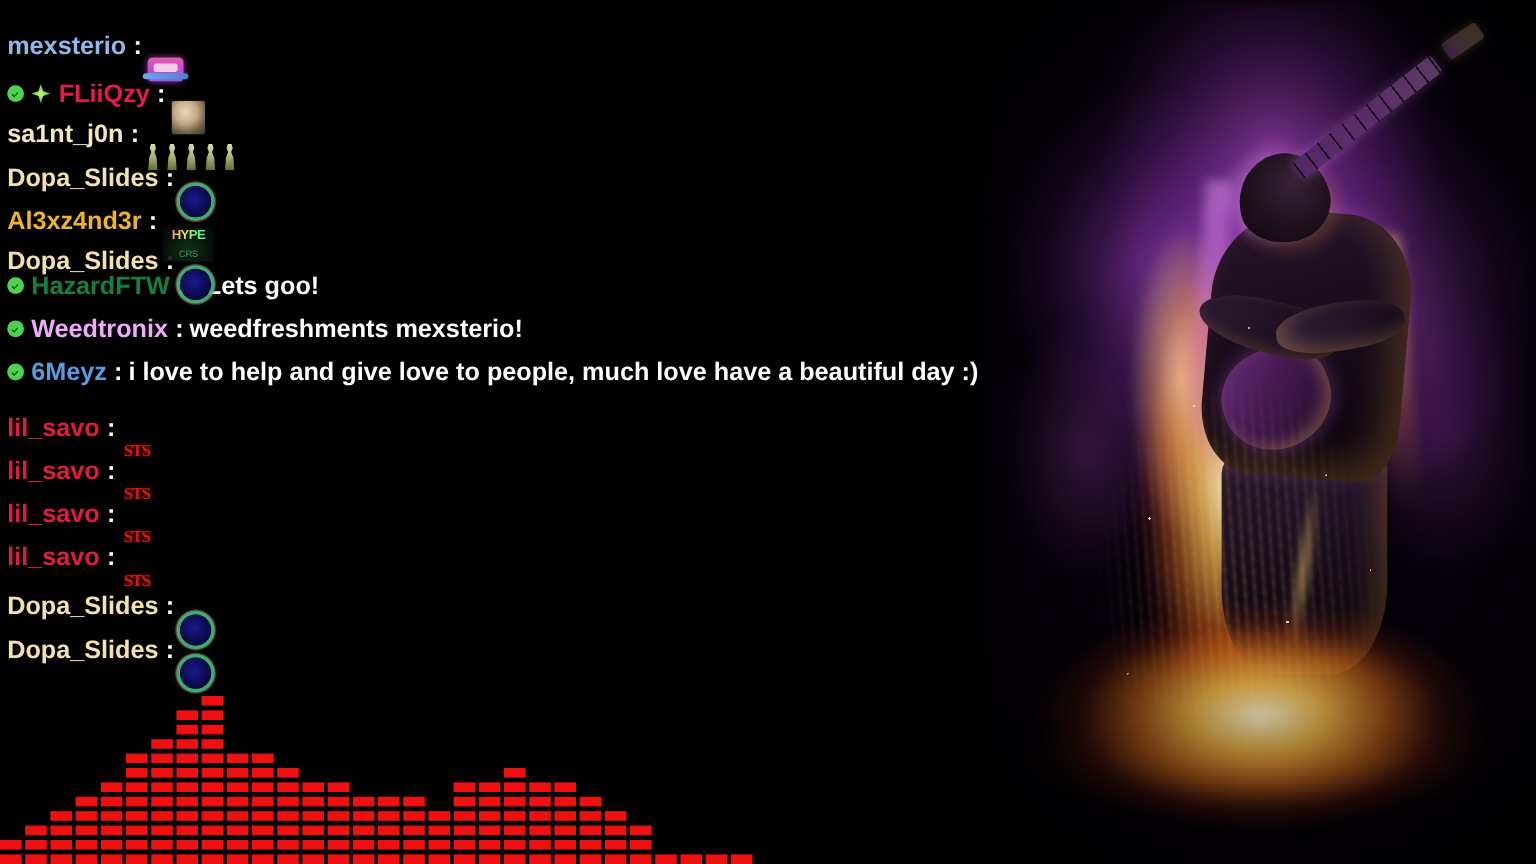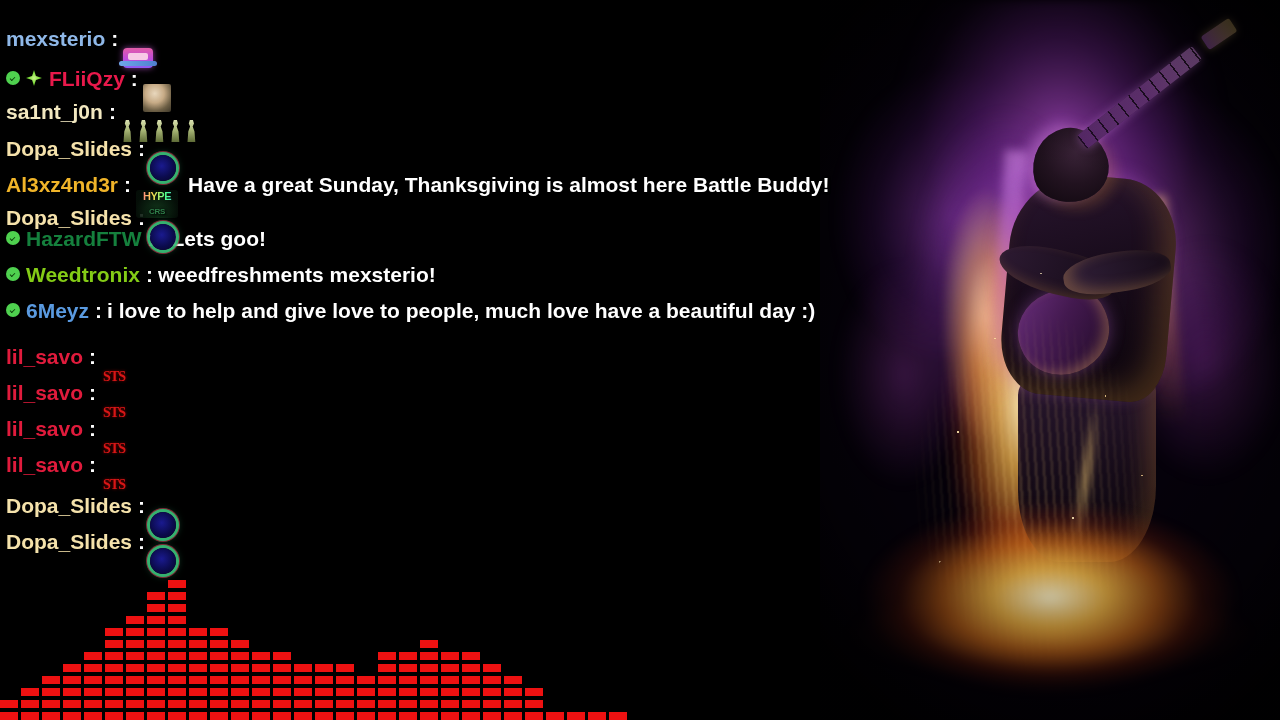--- a/index.html
+++ b/index.html
@@ -298,36 +298,35 @@
         <span class="colon">:</span>
         <span class="emote em-orb"></span>
       </div>
       <div class="msg h34">
         <span class="uname" style="color: rgb(240, 180, 41);">Al3xz4nd3r</span>
         <span class="colon">:</span>
         <span class="emote em-hype">
           <span class="hype-txt">HYPE</span>
           <span class="hype-sub">CRS</span>
         </span>
-        <span class="text" style="margin-left: 10px;">Have a great Sunday, Thanksgiving is almost here Battle Buddy!</span>
       </div>
       <div class="msg h36">
         <span class="uname" style="color: rgb(245, 226, 171);">Dopa_Slides</span>
         <span class="colon">:</span>
         <span class="emote em-orb"></span>
       </div>
       <div class="msg h36">
         <span class="badge"></span>
         <span class="uname" style="color: #15803d;">HazardFTW</span>
         <span class="colon">:</span>
         <span class="text" style="margin-left: 12px;">Lets goo!</span>
       </div>
       <div class="msg h36">
         <span class="badge"></span>
-        <span class="uname" style="color: #84cc16;">Weedtronix</span>
+        <span class="uname" style="color: #f0abfc;">Weedtronix</span>
         <span class="colon">:</span>
         <span class="text" style="margin-left: 0px;">weedfreshments mexsterio!</span>
       </div>
       <div class="msg h36">
         <span class="badge"></span>
         <span class="uname" style="color: rgb(90, 154, 224);">6Meyz</span>
         <span class="colon">:</span>
         <span class="text" style="margin-left: 0px;">i love to help and give love to people, much love have a beautiful day :)</span>
       </div>
       <div class="msg h36">

